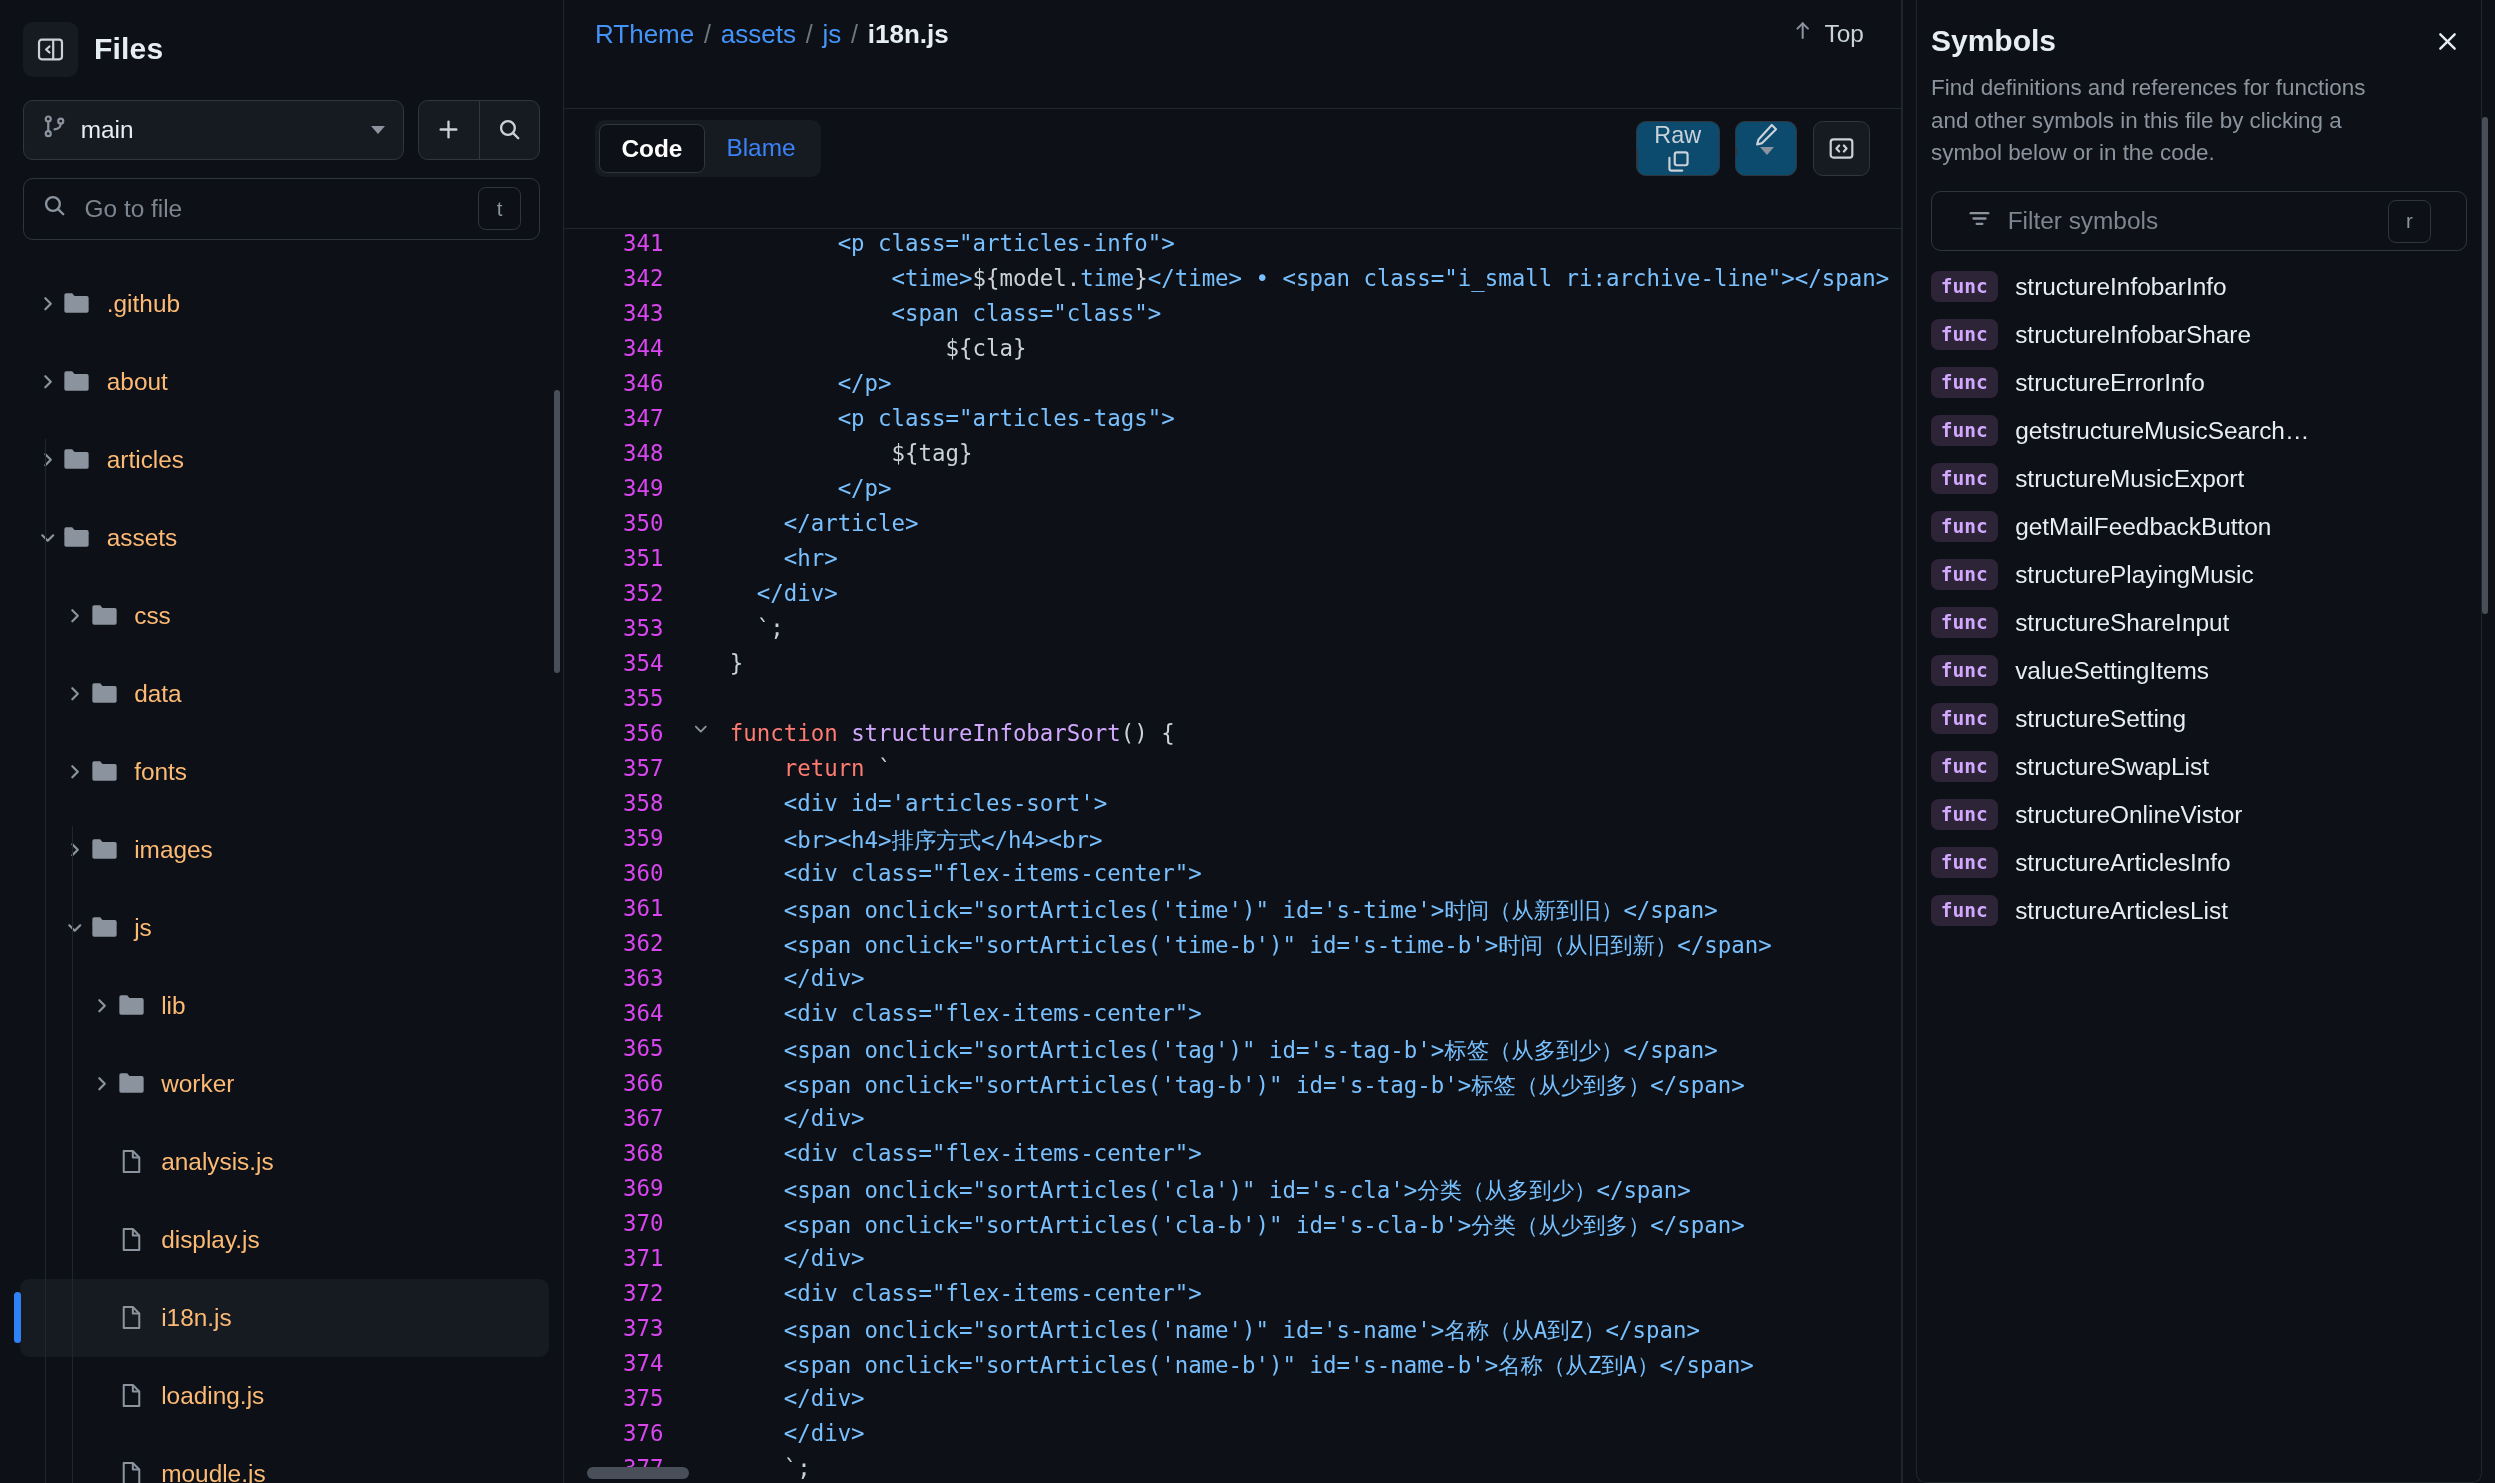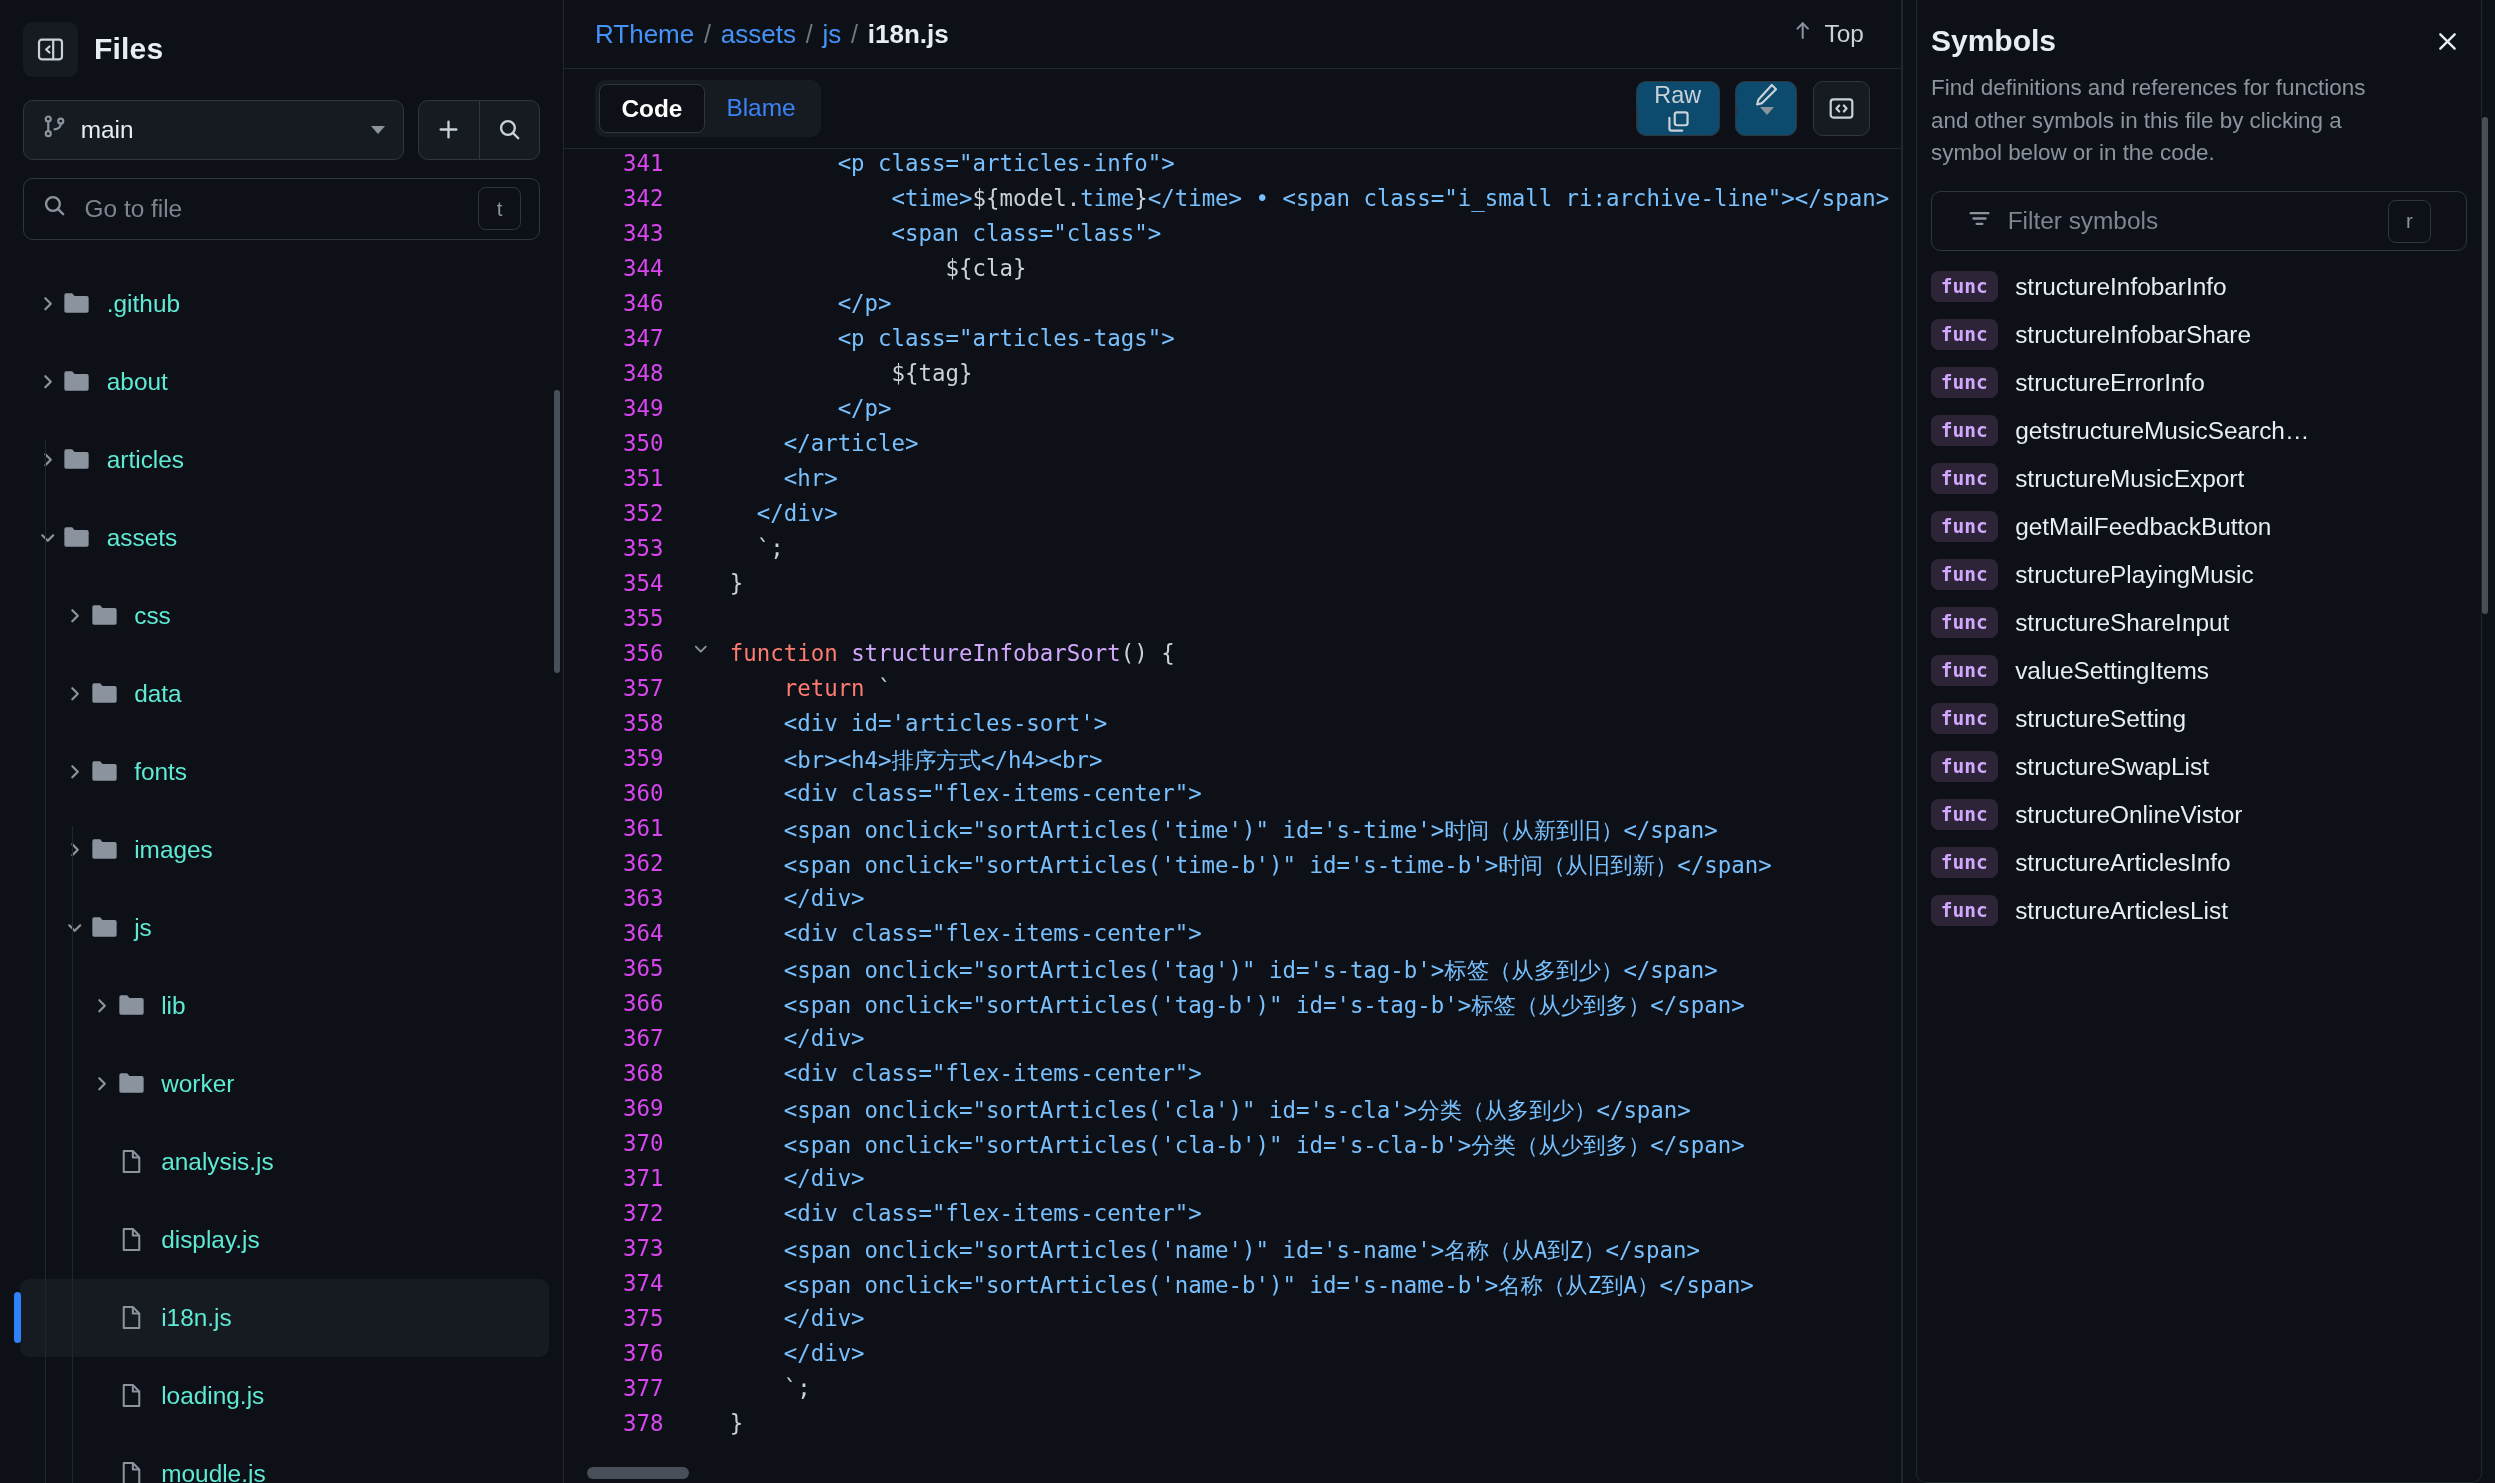--- a/index.html
+++ b/index.html
@@ -80,31 +80,31 @@
     position:relative;display:flex;align-items:center;height:78px;
     border-radius:9.8px;margin:0 13.7px 0 19.5px;cursor:pointer;
   }
   .tree-row.selected{background:#161b22;}
   .tree-row.selected::before{
     content:"";position:absolute;left:-5.9px;top:13.7px;bottom:13.7px;width:7.8px;
     border-radius:7.8px;background:#2f81f7;
   }
   .chev{width:25px;height:25px;flex:0 0 25px;display:flex;align-items:center;justify-content:center;color:#8b949e;}
   .tree-icon{flex:0 0 33px;display:flex;align-items:center;justify-content:center;margin-right:13.7px;}
-  .tree-label{font-size:24.4px;color:#5eead4;white-space:nowrap;}
+  .tree-label{font-size:24.4px;color:#fdba74;white-space:nowrap;}
   .guide{position:absolute;top:0;bottom:0;width:1px;background:#21262d;}
 
   .sidebar-scroll{
     position:absolute;right:2.9px;top:390px;width:5.9px;height:283px;border-radius:2.9px;background:#484f58;
   }
 
   
   .center{
     flex:1 1 auto;min-width:0;display:flex;flex-direction:column;
-    border-right:1px solid var(--border-soft);position:relative;
+    border-right:1px solid var(--border-soft);position:relative;gap:40px;
   }
   .crumb-bar{
     display:flex;align-items:center;height:68px;padding:0 23.4px 0 31px;gap:9.8px;
   }
   .crumb{font-size:26px;color:var(--accent);cursor:pointer;}
   .crumb.current{color:var(--fg-default);font-weight:700;cursor:default;}
   .crumb-sep{color:#6e7681;font-size:25px;}
   .crumb-spacer{flex:1;}
   .top-link{display:flex;align-items:center;gap:9.8px;color:#c9d1d9;font-size:24.4px;cursor:pointer;padding-right:13.7px;}
 

